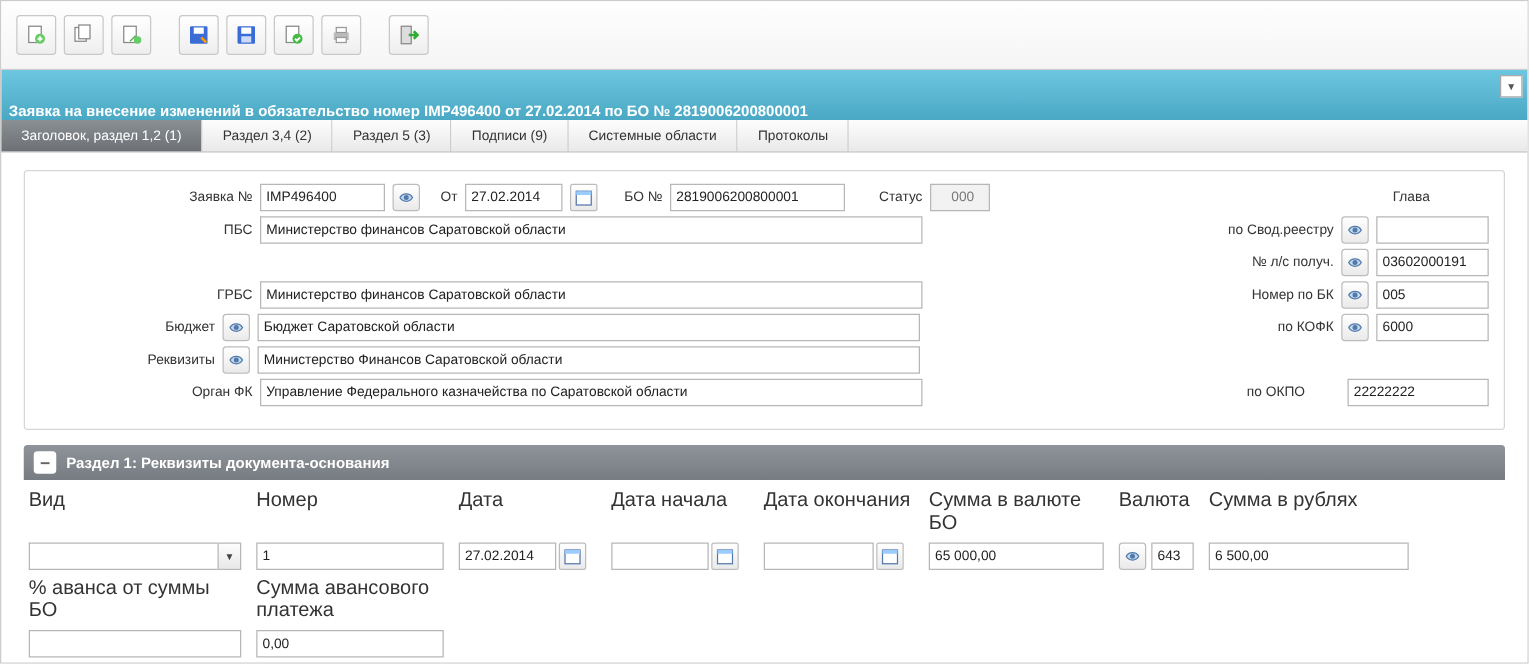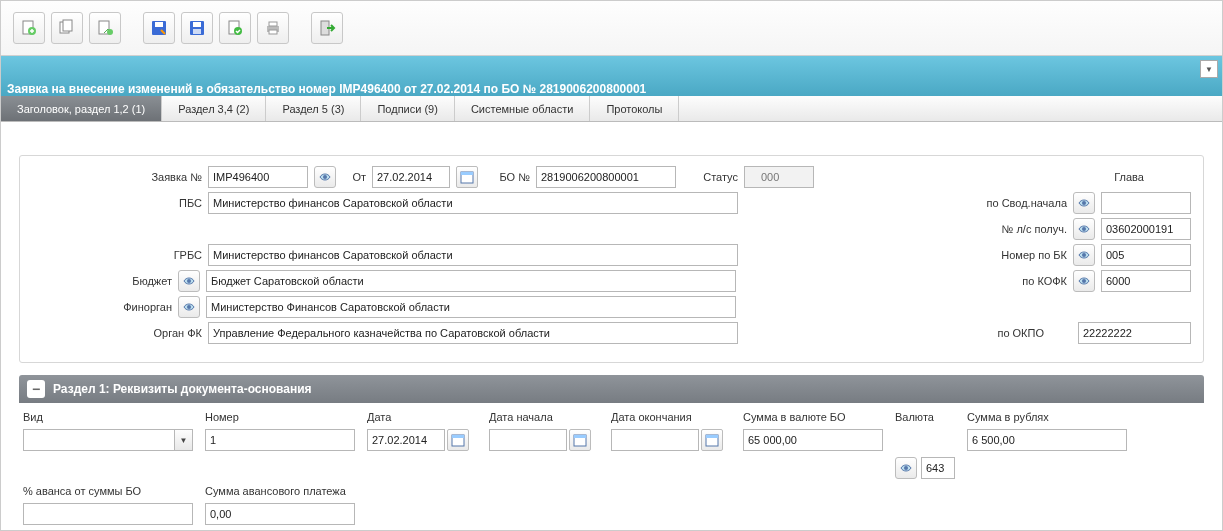--- a/index.html
+++ b/index.html
@@ -83,21 +83,20 @@
   .form-area {
     padding: 14px 18px;
     overflow: auto;
   }
   .panel {
     border: 1px solid #d7d7d7;
     border-radius: 3px;
     padding: 10px 12px 14px;
     margin-bottom: 12px;
     background: #fff;
-    margin-top: 19px;
   }
   .row {
     display: flex;
     align-items: center;
     margin-bottom: 4px;
     gap: 6px;
   }
   .lbl {
     text-align: right;
     font-size: 11px;
@@ -150,35 +149,35 @@
     font-weight: bold;
     font-size: 14px;
     cursor:pointer;
   }
   .grid {
     display: grid;
     grid-template-columns: 170px 150px 110px 110px 120px 140px 60px 160px;
     gap: 6px 12px;
     padding: 8px 4px 0;
   }
-  .grid .col-lbl { font-size: 11px; color:#333; }
+  .grid .col-lbl { font-size: 16px; color:#333; }
   .combo {
     display:flex;
   }
   .combo .inp { flex: 1; border-right: none; }
   .combo .dd {
     width: 22px; height: 22px;
     border: 1px solid #b7b7b7;
     background: linear-gradient(#fdfdfd,#e8e8e8);
     display:flex;align-items:center;justify-content:center;
     font-size: 8px; color:#444;
     cursor:pointer;
   }
   .date-wrap { display:flex; gap:2px; }
-  .cur-wrap { display:flex; gap:4px; align-items:center;margin-top:28px; }
+  .cur-wrap { display:flex; gap:4px; align-items:center; }
   svg { display:block; }
 </style>
 </head>
 <body>
 
 <div class="app">
 
   <div class="toolbar">
     <div class="tb-btn">
       <svg width="18" height="18">
@@ -270,31 +269,31 @@
         <input class="inp" style="width: 78px;" value="27.02.2014">
         <div class="cal-icon">
           <svg width="14" height="14">
               <rect x="1" y="2" width="12" height="11" fill="#fff" stroke="#57a"></rect>
               <rect x="1" y="2" width="12" height="3" fill="#9cf"></rect>
             </svg>
         </div>
         <span class="lbl" style="width:46px">БО №</span>
         <input class="inp" style="width: 140px;" value="2819006200800001">
         <span class="lbl" style="width:44px;margin-left:12px">Статус</span>
-        <input class="inp ro" style="width: 70px; padding-left: 16px;" readonly="" value="000">
+        <input class="inp ro" style="width: 48px; padding-left: 16px;" readonly="" value="000">
         <span class="lbl" style="flex:1"></span>
         <span class="lbl" style="width:60px;text-align:center">Глава</span>
         <span style="width:26px"></span>
       </div>
 
       <div class="row">
         <span class="lbl" style="width:170px">ПБС</span>
         <input class="inp" style="width: 530px;" value="Министерство финансов Саратовской области">
         <span style="flex:1"></span>
-        <span class="lbl">по Свод.начала</span>
+        <span class="lbl">по Свод.реестру</span>
         <div class="pick">
           <svg width="14" height="14">
               <path d="M2 7c2-4 8-4 10 0-2 4-8 4-10 0z" fill="#bde" stroke="#57a"></path>
               <circle cx="7" cy="7" r="2" fill="#57a"></circle>
             </svg>
         </div>
         <input class="inp" style="width: 90px;" value="">
       </div>
 
       <div class="row">
@@ -339,21 +338,21 @@
         <div class="pick">
           <svg width="14" height="14">
               <path d="M2 7c2-4 8-4 10 0-2 4-8 4-10 0z" fill="#bde" stroke="#57a"></path>
               <circle cx="7" cy="7" r="2" fill="#57a"></circle>
             </svg>
         </div>
         <input class="inp" style="width: 90px;" value="6000">
       </div>
 
       <div class="row">
-        <span class="lbl" style="width:140px">Финорган</span>
+        <span class="lbl" style="width:140px">Реквизиты</span>
         <div class="pick">
           <svg width="14" height="14">
               <path d="M2 7c2-4 8-4 10 0-2 4-8 4-10 0z" fill="#bde" stroke="#57a"></path>
               <circle cx="7" cy="7" r="2" fill="#57a"></circle>
             </svg>
         </div>
         <input class="inp" style="width: 530px;" value="Министерство Финансов Саратовской области">
         <span style="flex:1"></span>
       </div>
 

